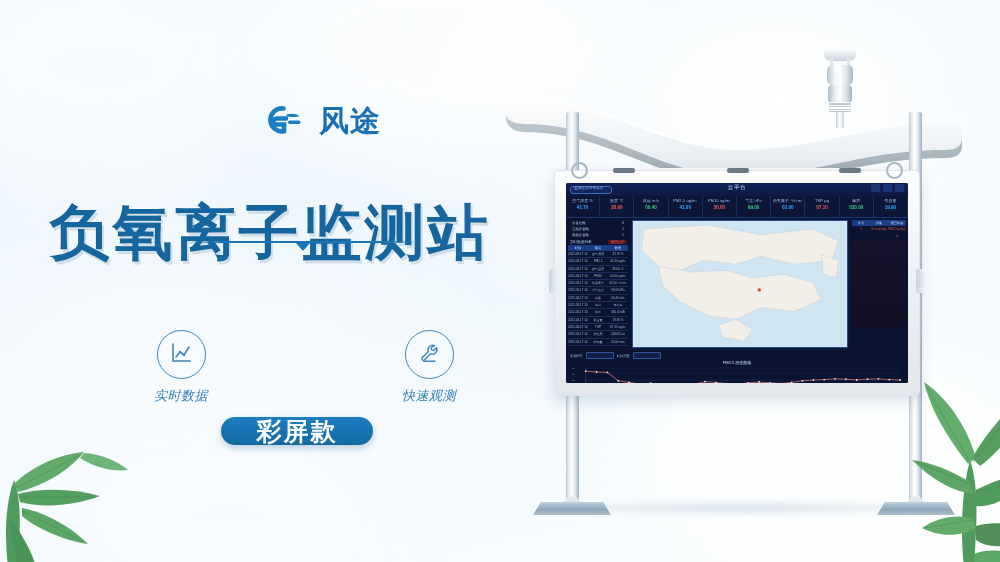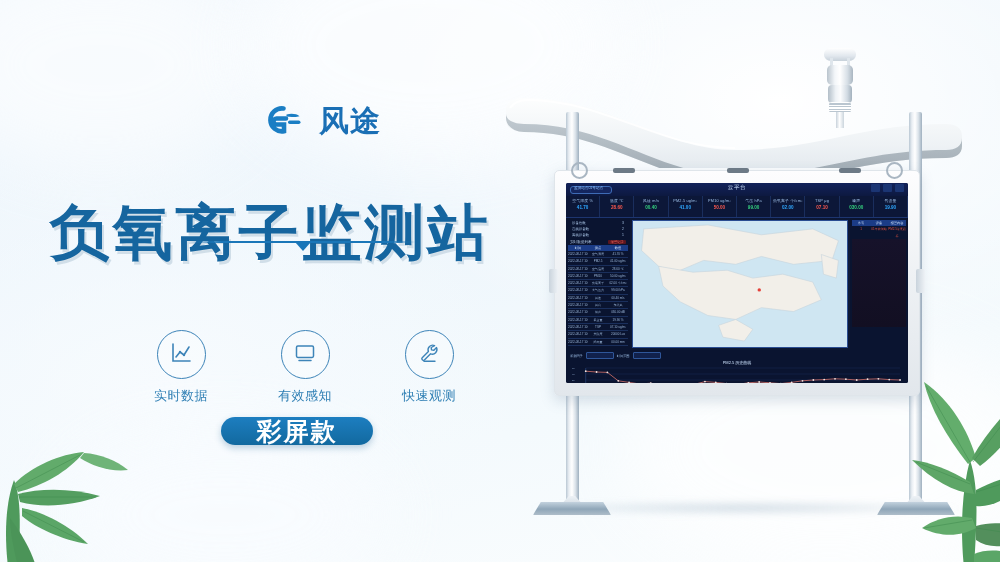--- a/index.html
+++ b/index.html
@@ -39,21 +39,21 @@
   .divider .line{position:absolute;left:0;top:3px;width:226px;height:2px;
       background:linear-gradient(90deg,rgba(23,110,175,0) 0%,#1a76b8 14%,#1a76b8 86%,rgba(23,110,175,0) 100%);}
   .divider .tri{position:absolute;left:50%;top:4px;margin-left:-8px;width:0;height:0;
       border-left:8px solid transparent;border-right:8px solid transparent;border-top:9px solid #1a76b8;}
 
   .subtitle{position:absolute;left:0;top:258px;width:540px;text-align:center;
             font-size:19.5px;color:#2a3b55;line-height:30px;letter-spacing:.5px;
             font-family:"DejaVu Sans","Liberation Sans",sans-serif;}
 
   .features{position:absolute;left:146px;top:330px;width:318px;display:flex;
-            justify-content:space-between;}
+            justify-content:space-between;font-style:italic;}
   .feat{width:70px;text-align:center;}
   .feat .ring{width:47px;height:47px;border-radius:50%;border:1.6px solid #3d84b8;
        margin:0 auto;display:flex;align-items:center;justify-content:center;
        background:rgba(255,255,255,.25);}
   .feat .lbl{margin-top:8px;font-size:13px;color:#2f7fb4;letter-spacing:.5px;
        font-family:"DejaVu Sans","Liberation Sans",sans-serif;white-space:nowrap;}
 
   .pill{position:absolute;left:221px;top:417px;width:152px;height:28px;border-radius:21px;
         background:linear-gradient(180deg,#1d7ec0 0%,#12699f 100%);
         display:flex;align-items:center;justify-content:center;
@@ -195,31 +195,20 @@
               <polyline points="8,17 12,12 16,15 21,7" fill="none" stroke="#3d84b8" stroke-width="1.6" stroke-linecap="round" stroke-linejoin="round"></polyline>
               <circle cx="12" cy="12" r="1.2" fill="#3d84b8"></circle>
               <circle cx="16" cy="15" r="1.2" fill="#3d84b8"></circle>
             </svg>
           </span>
         </div>
         <div class="lbl">实时数据</div>
       </div>
 
 
-      <div class="feat">
-        <div class="ring">
-          <span>
-            <svg width="26" height="26" viewBox="0 0 26 26">
-              <rect x="4.5" y="6" width="17" height="11.5" rx="1.4" fill="none" stroke="#3d84b8" stroke-width="1.5"></rect>
-              <line x1="7" y1="20.6" x2="19" y2="20.6" stroke="#3d84b8" stroke-width="1.5" stroke-linecap="round"></line>
-            </svg>
-          </span>
-        </div>
-        <div class="lbl">有效感知</div>
-      </div>
 
       <div class="feat">
         <div class="ring">
           <span>
             <svg width="26" height="26" viewBox="0 0 26 26">
               <path d="M18.6 5.6 a4.6 4.6 0 0 0-6.2 5.9 L6.2 17.7 a1.6 1.6 0 0 0 2.2 2.3 l6.2-6.2
                        a4.6 4.6 0 0 0 5.9-6.2 l-2.6 2.6 -2.4-0.3 -0.3-2.4 z" fill="none" stroke="#3d84b8" stroke-width="1.4" stroke-linejoin="round"></path>
               <line x1="8" y1="21.2" x2="19" y2="21.2" stroke="#3d84b8" stroke-width="1.4" stroke-linecap="round"></line>
             </svg>
           </span>

